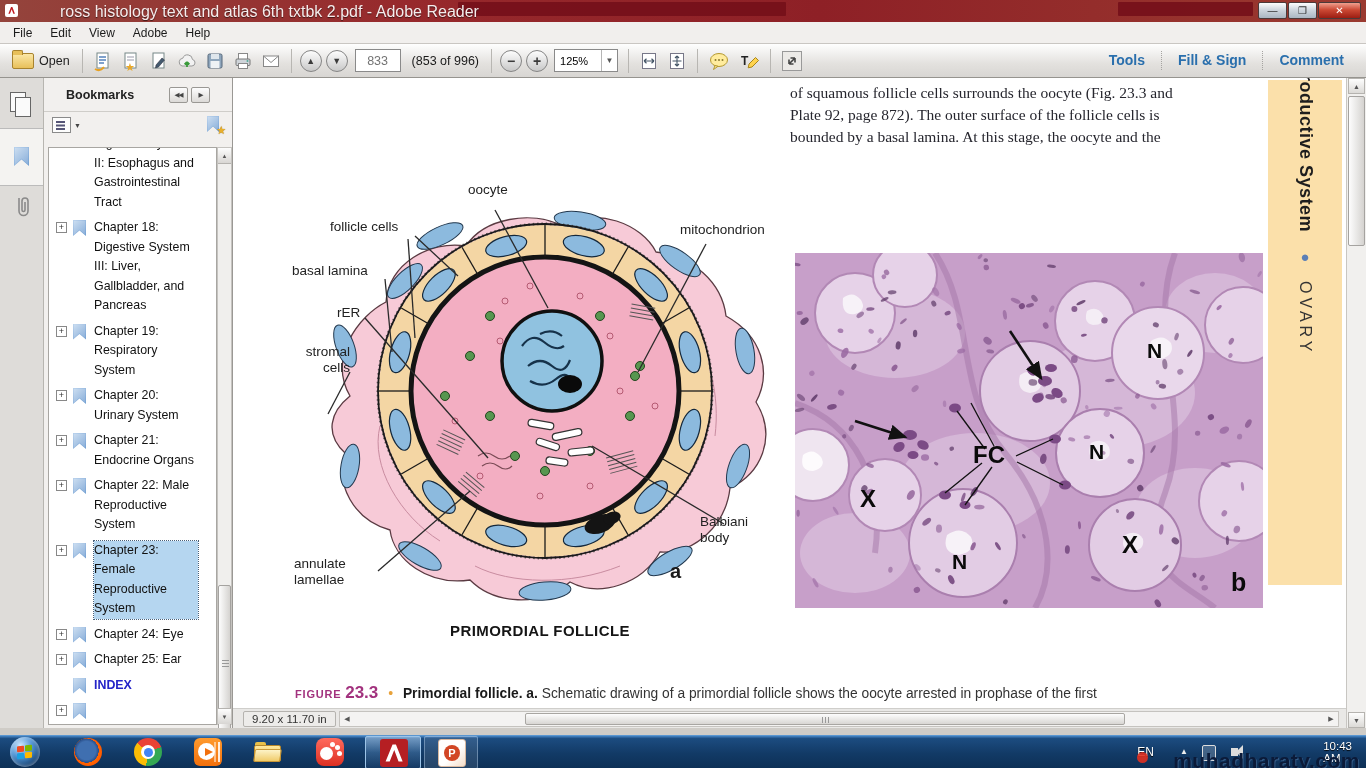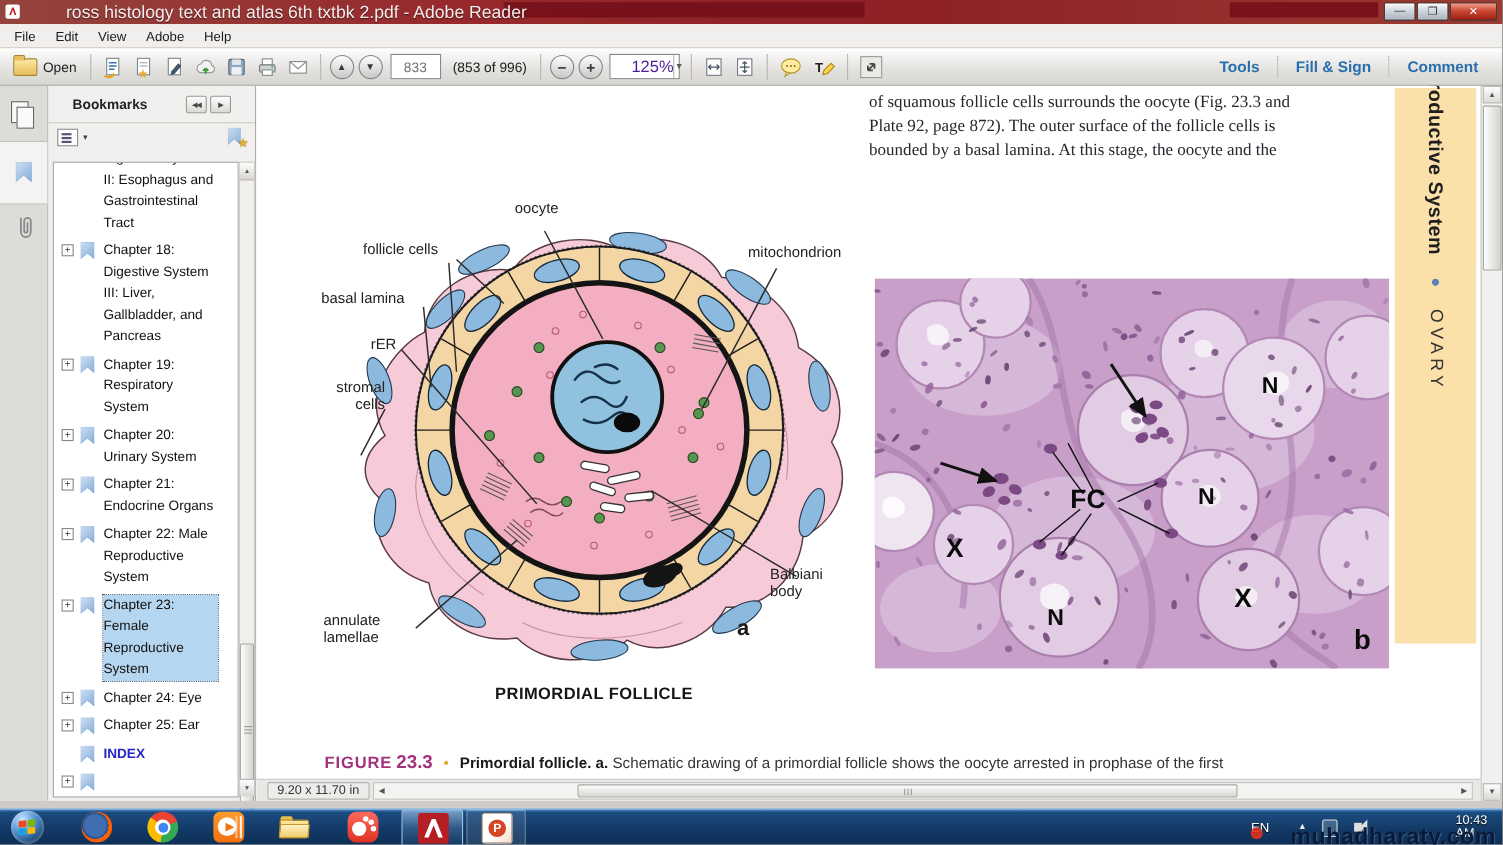--- a/index.html
+++ b/index.html
@@ -39,21 +39,21 @@
     background:#e8c05a;border:1px solid #a8832e;border-bottom:none;border-radius:2px 2px 0 0;}
   .tb-open span{font-size:12.5px;color:#222;}
   .circle-btn{width:22px;height:22px;border-radius:50%;border:1px solid #858585;margin:0 2px;
     background:linear-gradient(#fdfdfd,#c8c8c8);display:flex;align-items:center;justify-content:center;
     font-size:9px;color:#3a3a3a;box-sizing:border-box;}
   .circle-btn.pm{font-size:14px;font-weight:bold;}
   .page-input{width:44px;height:21px;background:#fff;border:1px solid #8a8a8a;font-size:12.5px;
     display:flex;align-items:center;justify-content:center;margin:0 5px;color:#737373;}
   .page-count{font-size:12.5px;color:#1a1a1a;margin:0 6px;white-space:nowrap;}
   .zoom-box{width:62px;height:21px;background:#fff;border:1px solid #8a8a8a;display:flex;align-items:center;margin:0 4px;}
-  .zoom-box .zv{flex:1;font-size:15px;color:#4c1d95;padding-left:19px;}
+  .zoom-box .zv{flex:1;font-size:11px;color:#000000;padding-left:5px;}
   .zoom-box .dd{width:15px;height:100%;border-left:1px solid #b5b5b5;display:flex;align-items:center;justify-content:center;font-size:8px;color:#555;}
   .tb-spacer{flex:1;}
   .tb-right{display:flex;align-items:center;height:100%;}
   .tb-tab{font-size:14px;font-weight:bold;color:#2a6fad;padding:0 16px;height:60%;display:flex;align-items:center;
     border-left:1px dotted #a5a3a0;}
   .tb-tab:first-child{border-left:none;}
 
   
   .navstrip{position:absolute;left:0;top:78px;width:44px;height:650px;background:#dedcd9;border-right:1px solid #b7b5b0;box-sizing:border-box;}
   .pages-ic{position:absolute;left:10px;top:14px;width:14px;height:18px;background:#fafafa;border:1px solid #666;}
@@ -112,21 +112,21 @@
   .fig-label{position:absolute;font-size:13.5px;color:#222;line-height:15.5px;white-space:pre-line;}
   .fig-title{position:absolute;left:0;top:456px;width:100%;text-align:center;font-size:15px;font-weight:bold;
     letter-spacing:.4px;color:#151515;}
   .panel-letter{position:absolute;font-size:20px;font-weight:bold;color:#1a1a1a;}
 
   .micrograph{position:absolute;left:562px;top:175px;width:468px;height:355px;overflow:hidden;}
   .micro-label{position:absolute;font-size:21px;font-weight:bold;color:#0a0a0a;}
 
   .caption{position:absolute;left:62px;top:605px;width:980px;}
   .cap-line1{white-space:nowrap;font-size:13.8px;color:#333;}
-  .cap-fig{font-weight:bold;color:#a2327e;font-size:15px;letter-spacing:.8px;}
+  .cap-fig{font-weight:bold;color:#a2327e;font-size:11px;letter-spacing:.8px;}
   .cap-num{font-weight:bold;color:#a2327e;font-size:17px;}
   .cap-dot{color:#e8a23a;font-size:14px;margin:0 6px;}
   .cap-bold{font-weight:bold;color:#1a1a1a;}
   .cap-line2{height:7px;overflow:hidden;font-size:13.8px;line-height:20px;color:#333;margin-top:3px;}
 
   .side-tab{position:absolute;left:1035px;top:2px;width:74px;height:505px;background:#fbe0aa;}
   .side-tab .vtext{writing-mode:vertical-rl;margin:-6px auto 0;height:100%;display:flex;align-items:center;}
   .vt-bold{font-size:18px;font-weight:bold;color:#1e1e1e;letter-spacing:.5px;}
   .vt-dot{color:#5b7fb6;font-size:15px;margin:16px 0;}
   .vt-light{font-size:16px;color:#333;letter-spacing:4px;}

